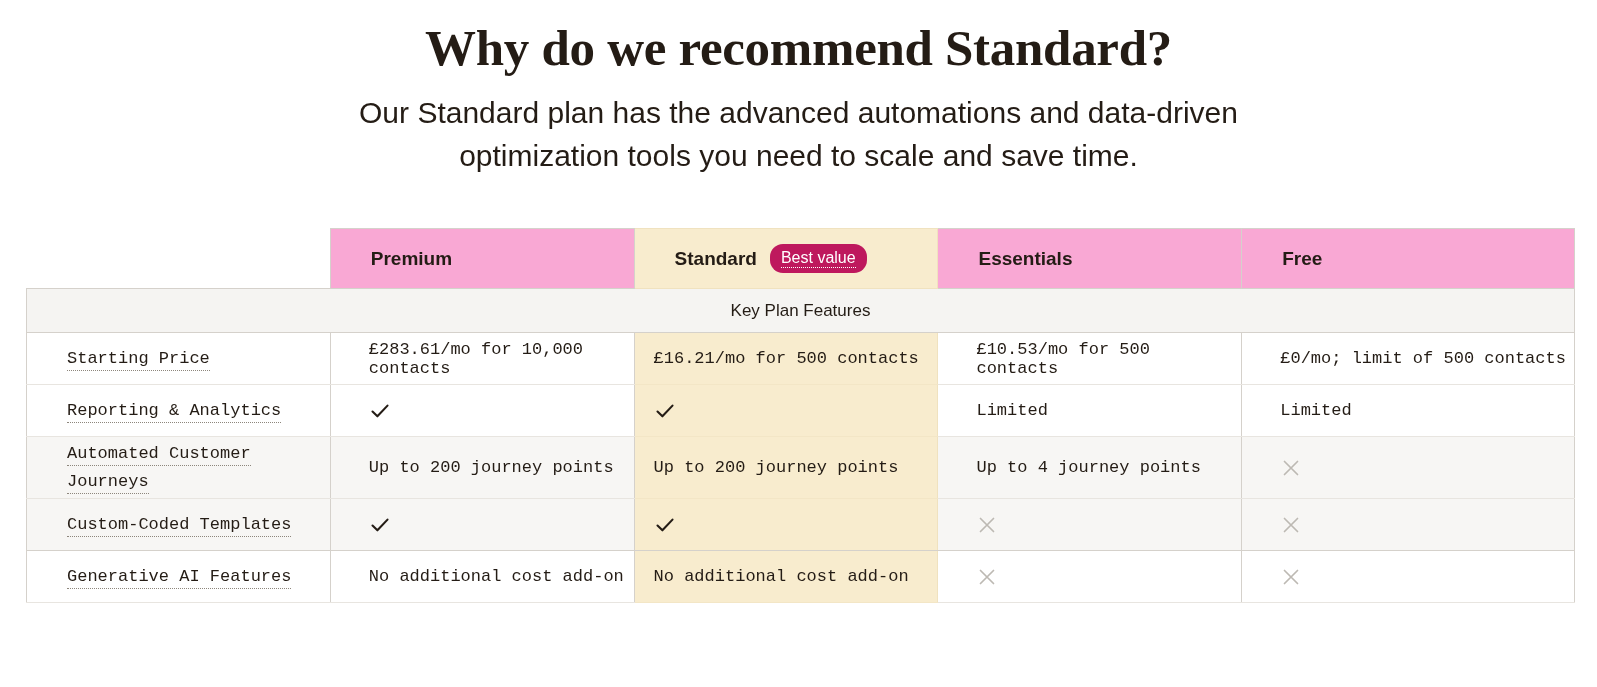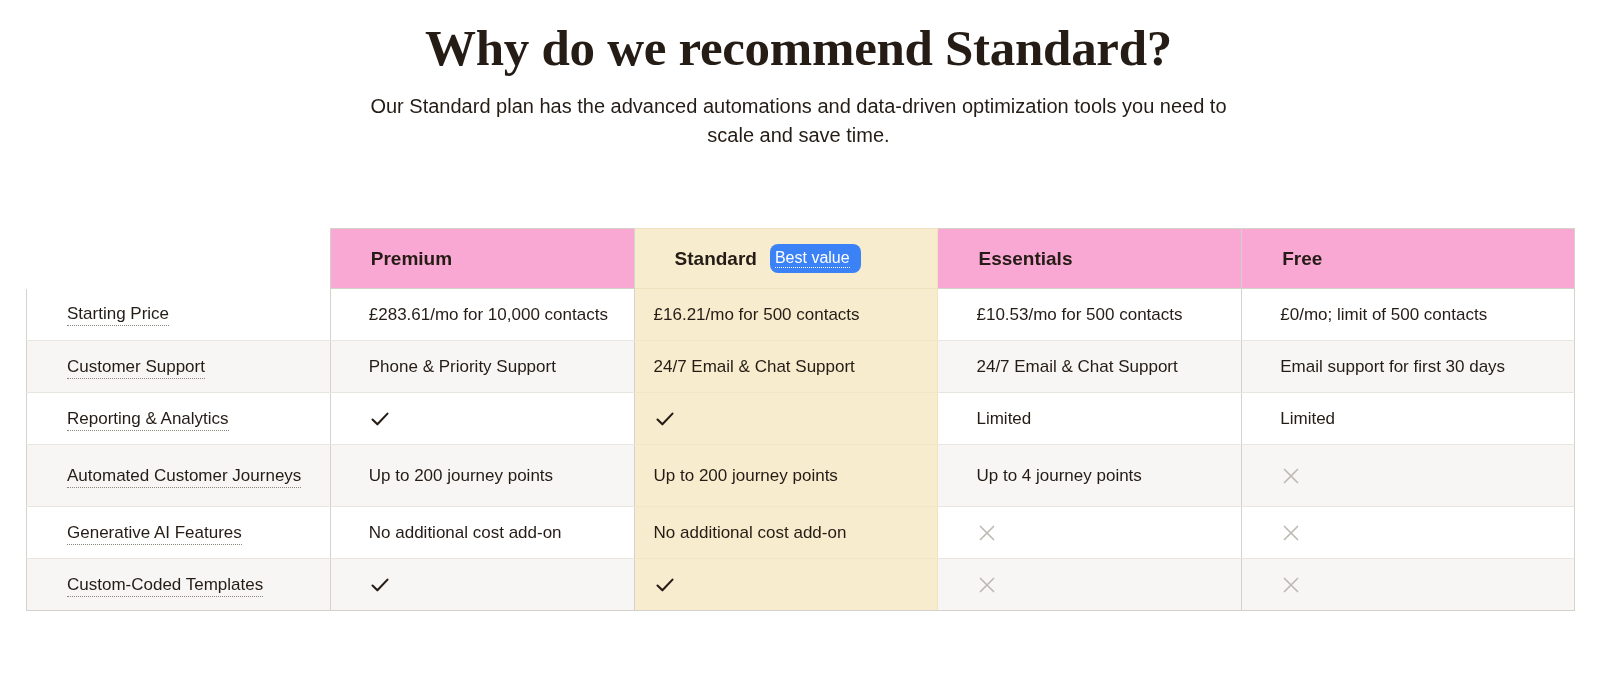--- a/index.html
+++ b/index.html
@@ -20,21 +20,21 @@
     font-family: "Liberation Serif", "DejaVu Serif", serif;
     font-size: 51px;
     font-weight: 700;
     letter-spacing: -0.3px;
     color: #241c15;
     line-height: 1.18;
   }
   .page-subtitle {
     margin: 14px auto 0 auto;
     width: 900px;
-    font-size: 20px;
+    font-size: 30px;
     font-weight: 400;
     line-height: 1.42;
     color: #241c15;
   }
 
   
   .table-wrap { position: absolute; left: 0; top: 228px; width: 1597px; }
 
   .plan-table {
     position: relative;
@@ -69,26 +69,26 @@
     border-bottom: 1px solid #f0e2bf;
     border-right: 1px solid #f0e2bf;
     border-left: 1px solid #f0e2bf;
     text-align: right;
   }
 
   .hdr-inner { display: flex; align-items: center; gap: 13px; }
 
   .best-value-badge {
     display: inline-block;
-    background: #3b82f6;
+    background: #be185d;
     color: #ffffff;
     font-size: 16px;
     font-weight: 400;
-    border-radius: 8px;
-    padding: 5px 11px 6px 5px;
+    border-radius: 13px;
+    padding: 5px 11px 6px 11px;
     line-height: 1.1;
     border-bottom: none;
   }
   .best-value-badge span {
     border-bottom: 1px dotted #ffffff;
     padding-bottom: 1px;
   }
 
   
   .section-row td {
@@ -105,21 +105,21 @@
   }
 
   
   .body-row td {
     vertical-align: middle;
     font-size: 17px;
     color: #241c15;
     border-bottom: 1px solid #e8e5e0;
   }
   .body-row.r-tall td { height: 62px; }
-  .body-row td { height: 52px; }
+  .body-row td { height: 52px; font-family: Liberation Mono, monospace; }
 
   .feat-cell {
     width: 304px;
     padding-left: 40px;
     border-left: 1px solid #d5d1cb;
     border-right: 1px solid #d5d1cb;
     position: relative;
   }
   .feat-label {
     display: inline;
@@ -185,78 +185,74 @@
               <div class="hdr-inner">
                 <span>Essentials</span>
               </div>
             </td>
             <td class="hdr-cell last">
               <div class="hdr-inner">
                 <span>Free</span>
               </div>
             </td>
           </tr>
+          <tr class="section-row">
+            <td colspan="5">Key Plan Features</td>
+          </tr>
           <tr class="body-row">
             <td class="feat-cell"><span class="feat-label">Starting Price</span></td>
             <td class="val-cell"><span>£283.61/mo for 10,000 contacts</span></td>
             <td class="val-cell highlight"><span>£16.21/mo for 500 contacts</span></td>
             <td class="val-cell"><span>£10.53/mo for 500 contacts</span></td>
             <td class="val-cell last"><span>£0/mo; limit of 500 contacts</span></td>
           </tr>
-          <tr class="body-row alt">
-            <td class="feat-cell"><span class="feat-label">Customer Support</span></td>
-            <td class="val-cell"><span>Phone &amp; Priority Support</span></td>
-            <td class="val-cell highlight"><span>24/7 Email &amp; Chat Support</span></td>
-            <td class="val-cell"><span>24/7 Email &amp; Chat Support</span></td>
-            <td class="val-cell last"><span>Email support for first 30 days</span></td>
-          </tr>
           <tr class="body-row">
             <td class="feat-cell"><span class="feat-label">Reporting &amp; Analytics</span></td>
             <td class="val-cell"><span class="check-icon"><svg viewBox="0 0 22 22" width="22" height="22">
                   <path d="M3.5 11.6 L8.4 16.3 L18.5 5.6" fill="none" stroke="#241c15" stroke-width="2.1" stroke-linecap="round" stroke-linejoin="round"></path>
                 </svg></span></td>
             <td class="val-cell highlight"><span class="check-icon"><svg viewBox="0 0 22 22" width="22" height="22">
                   <path d="M3.5 11.6 L8.4 16.3 L18.5 5.6" fill="none" stroke="#241c15" stroke-width="2.1" stroke-linecap="round" stroke-linejoin="round"></path>
                 </svg></span></td>
             <td class="val-cell"><span>Limited</span></td>
             <td class="val-cell last"><span>Limited</span></td>
           </tr>
           <tr class="body-row alt r-tall">
             <td class="feat-cell"><span class="feat-label">Automated Customer Journeys</span></td>
             <td class="val-cell"><span>Up to 200 journey points</span></td>
             <td class="val-cell highlight"><span>Up to 200 journey points</span></td>
             <td class="val-cell"><span>Up to 4 journey points</span></td>
             <td class="val-cell last"><span class="cross-icon"><svg viewBox="0 0 22 22" width="22" height="22">
                   <path d="M4.5 4.5 L17.5 17.5 M17.5 4.5 L4.5 17.5" fill="none" stroke="#bdb9b3" stroke-width="1.7" stroke-linecap="round"></path>
                 </svg></span></td>
           </tr>
+          <tr class="body-row alt lastrow">
+            <td class="feat-cell"><span class="feat-label">Custom-Coded Templates</span></td>
+            <td class="val-cell"><span class="check-icon"><svg viewBox="0 0 22 22" width="22" height="22">
+                  <path d="M3.5 11.6 L8.4 16.3 L18.5 5.6" fill="none" stroke="#241c15" stroke-width="2.1" stroke-linecap="round" stroke-linejoin="round"></path>
+                </svg></span></td>
+            <td class="val-cell highlight"><span class="check-icon"><svg viewBox="0 0 22 22" width="22" height="22">
+                  <path d="M3.5 11.6 L8.4 16.3 L18.5 5.6" fill="none" stroke="#241c15" stroke-width="2.1" stroke-linecap="round" stroke-linejoin="round"></path>
+                </svg></span></td>
+            <td class="val-cell"><span class="cross-icon"><svg viewBox="0 0 22 22" width="22" height="22">
+                  <path d="M4.5 4.5 L17.5 17.5 M17.5 4.5 L4.5 17.5" fill="none" stroke="#bdb9b3" stroke-width="1.7" stroke-linecap="round"></path>
+                </svg></span></td>
+            <td class="val-cell last"><span class="cross-icon"><svg viewBox="0 0 22 22" width="22" height="22">
+                  <path d="M4.5 4.5 L17.5 17.5 M17.5 4.5 L4.5 17.5" fill="none" stroke="#bdb9b3" stroke-width="1.7" stroke-linecap="round"></path>
+                </svg></span></td>
+          </tr>
           <tr class="body-row">
             <td class="feat-cell"><span class="feat-label">Generative AI Features</span></td>
             <td class="val-cell"><span>No additional cost add-on</span></td>
             <td class="val-cell highlight"><span>No additional cost add-on</span></td>
             <td class="val-cell"><span class="cross-icon"><svg viewBox="0 0 22 22" width="22" height="22">
                   <path d="M4.5 4.5 L17.5 17.5 M17.5 4.5 L4.5 17.5" fill="none" stroke="#bdb9b3" stroke-width="1.7" stroke-linecap="round"></path>
                 </svg></span></td>
             <td class="val-cell last"><span class="cross-icon"><svg viewBox="0 0 22 22" width="22" height="22">
                   <path d="M4.5 4.5 L17.5 17.5 M17.5 4.5 L4.5 17.5" fill="none" stroke="#bdb9b3" stroke-width="1.7" stroke-linecap="round"></path>
                 </svg></span></td>
           </tr>
-          <tr class="body-row alt lastrow">
-            <td class="feat-cell"><span class="feat-label">Custom-Coded Templates</span></td>
-            <td class="val-cell"><span class="check-icon"><svg viewBox="0 0 22 22" width="22" height="22">
-                  <path d="M3.5 11.6 L8.4 16.3 L18.5 5.6" fill="none" stroke="#241c15" stroke-width="2.1" stroke-linecap="round" stroke-linejoin="round"></path>
-                </svg></span></td>
-            <td class="val-cell highlight"><span class="check-icon"><svg viewBox="0 0 22 22" width="22" height="22">
-                  <path d="M3.5 11.6 L8.4 16.3 L18.5 5.6" fill="none" stroke="#241c15" stroke-width="2.1" stroke-linecap="round" stroke-linejoin="round"></path>
-                </svg></span></td>
-            <td class="val-cell"><span class="cross-icon"><svg viewBox="0 0 22 22" width="22" height="22">
-                  <path d="M4.5 4.5 L17.5 17.5 M17.5 4.5 L4.5 17.5" fill="none" stroke="#bdb9b3" stroke-width="1.7" stroke-linecap="round"></path>
-                </svg></span></td>
-            <td class="val-cell last"><span class="cross-icon"><svg viewBox="0 0 22 22" width="22" height="22">
-                  <path d="M4.5 4.5 L17.5 17.5 M17.5 4.5 L4.5 17.5" fill="none" stroke="#bdb9b3" stroke-width="1.7" stroke-linecap="round"></path>
-                </svg></span></td>
-          </tr>
         </tbody>
     </table>
 
   </div>
 
 </div>
 
 </body></html>

